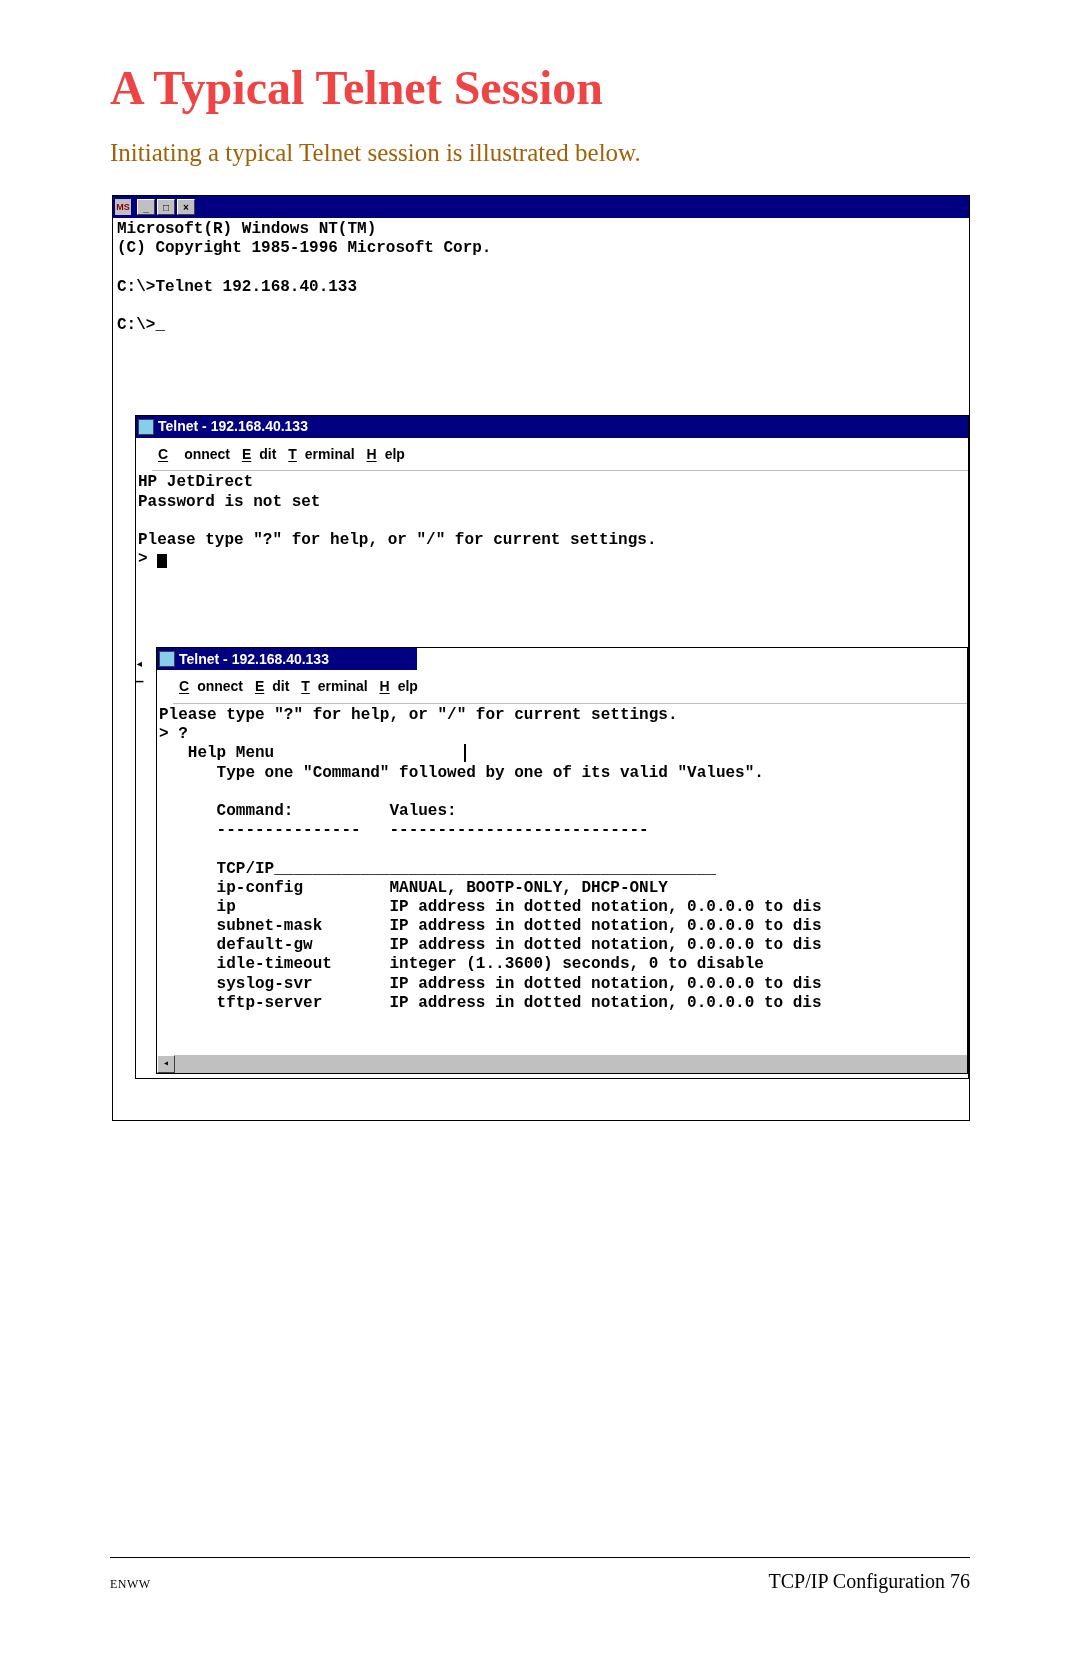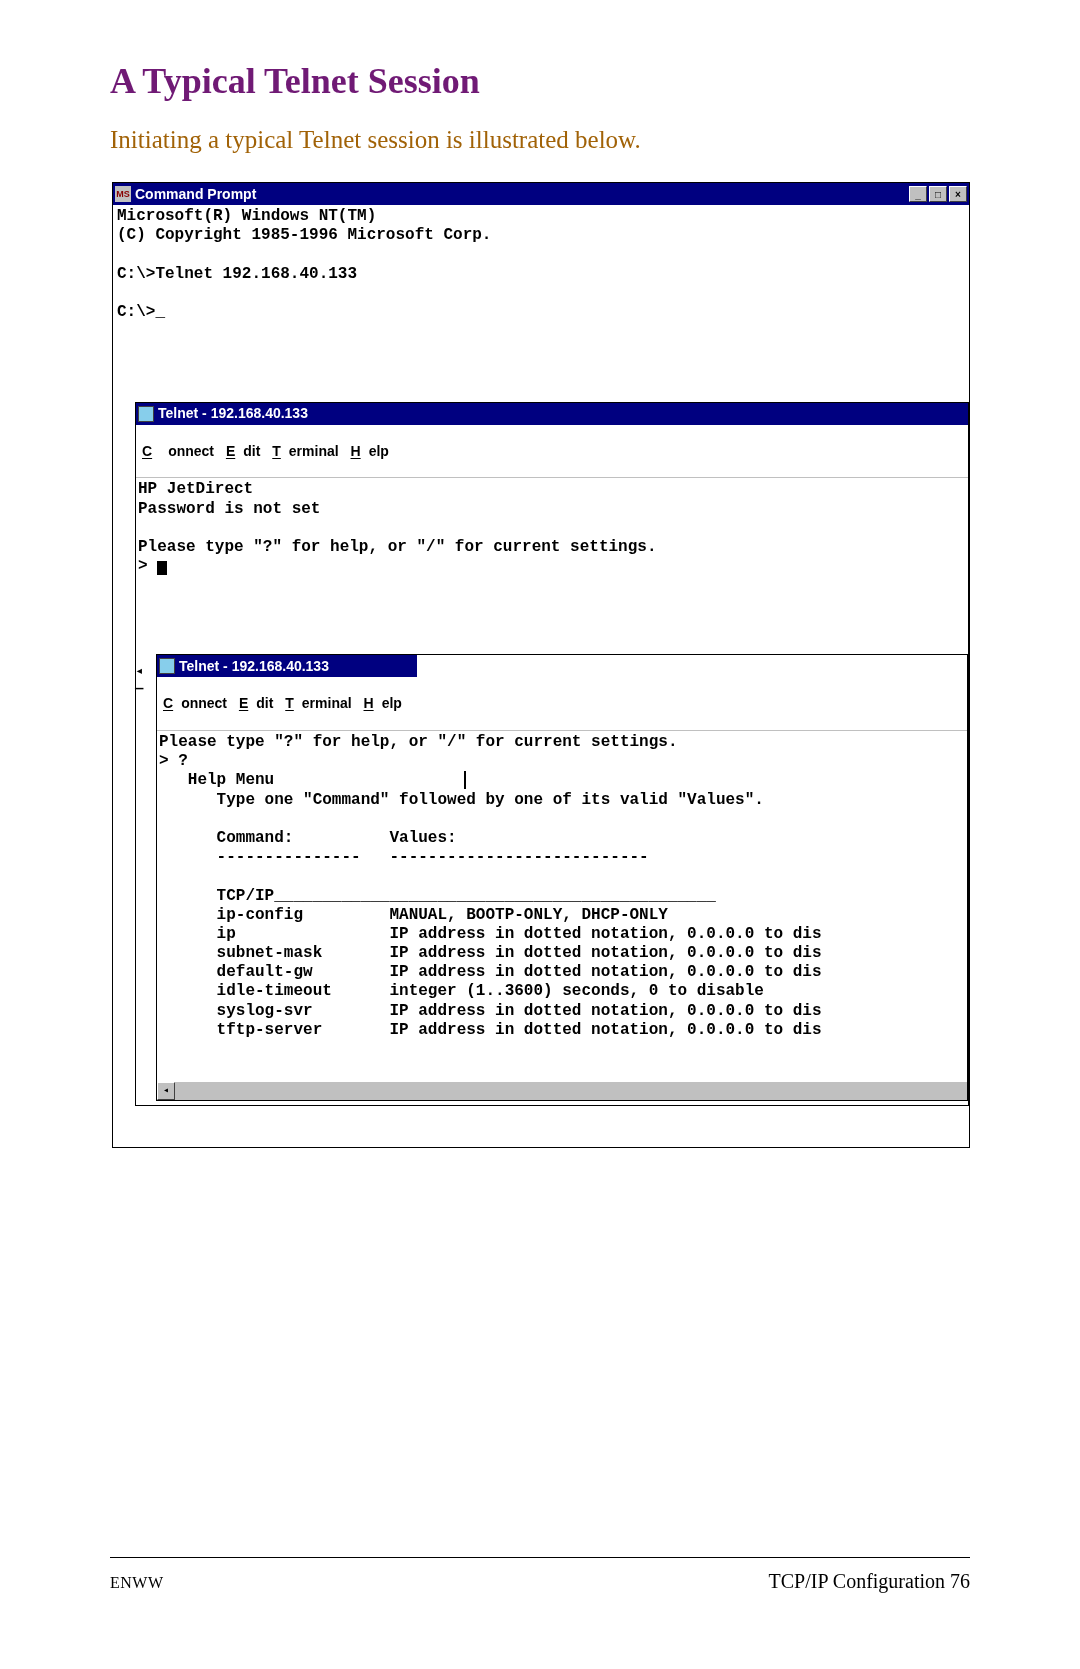--- a/index.html
+++ b/index.html
@@ -9,25 +9,25 @@
     background: #fff;
     width: 1080px;
     height: 1669px;
     font-family: Georgia, 'Times New Roman', serif;
     position: relative;
   }
   .page {
     padding: 60px 110px 0 110px;
   }
   .heading {
-    font-size: 36px;
+    font-size: 48px;
     font-weight: bold;
     margin: 0 0 24px 0;
     font-family: Georgia, serif;
-    color: #701a75;
+    color: #ef4444;
   }
   .intro {
     font-size: 25px;
     margin: 0 0 28px 0;
     font-family: Georgia, serif;
     color: #a16207;
   }
   .screenshot {
     border: 1px solid #000;
     background: #fff;
@@ -135,23 +135,24 @@
   .telnet-window .titlebar { height:22px; }
   .telnet-window .icon-telnet {
     width:16px;height:16px;background:#87ceeb;margin-right:4px;
     border:1px solid #404040;
     display:inline-block;
   }
   .menubar {
     background:#fff;
     font-family: Arial, sans-serif;
     font-size: 14px;
-    padding: 18px 6px;
+    padding: 8px 6px;
     color:#000;
     border-bottom:1px solid #c0c0c0;
+    margin-left:16px;
   }
   .menubar span { margin-right: 8px; }
   .menubar .ul { text-decoration: underline; text-underline-offset: 2px; }
   .telnet-body {
     background:#fff;
     color:#000;
     font-family: 'Courier New', monospace;
     font-size:16px;
     font-weight: bold;
     white-space: pre;
@@ -173,21 +174,21 @@
     left:110px; right:110px;
     bottom: 76px;
     border-top: 1px solid #000;
     padding-top: 12px;
     display:flex;
     justify-content: space-between;
     align-items: baseline;
     font-family: Georgia, serif;
   }
   .footer .left {
-    font-size: 16px;
+    font-size: 12px;
     letter-spacing: 0.5px;
   }
   .footer .right {
     font-size: 20px;
   }
   .left-arrow-deco{
     position:absolute; left:-22px; top:8px;
     font-size:14px; font-weight:bold;
     display:flex; flex-direction:column; align-items:center;
     gap:0;
@@ -196,21 +197,20 @@
 </head>
 <body>
 
 <div class="page">
   <h1 class="heading">A Typical Telnet Session</h1>
   <p class="intro">Initiating a typical Telnet session is illustrated below.</p>
 
   <div class="screenshot">
     <div class="titlebar">
       <span class="icon-ms">MS</span>
-      <span class="title-text">Command Prompt</span>
       <span class="ctrlbtn">_</span>
       <span class="ctrlbtn">□</span>
       <span class="ctrlbtn">×</span>
     </div>
     <div class="cmd-outer">
       <div class="vscroll">
         <div class="up">▴</div>
       </div>
       <div class="cmd-body"><span>Microsoft(R) Windows NT(TM)
 (C) Copyright 1985-1996 Microsoft Corp.

